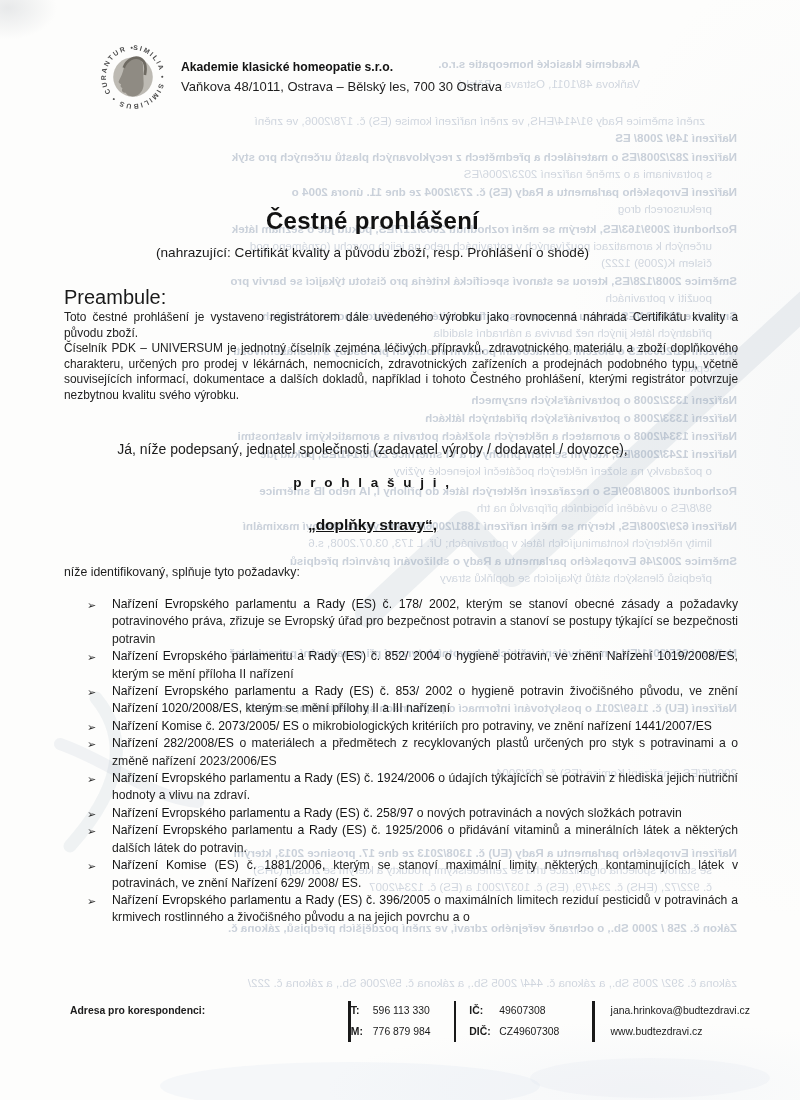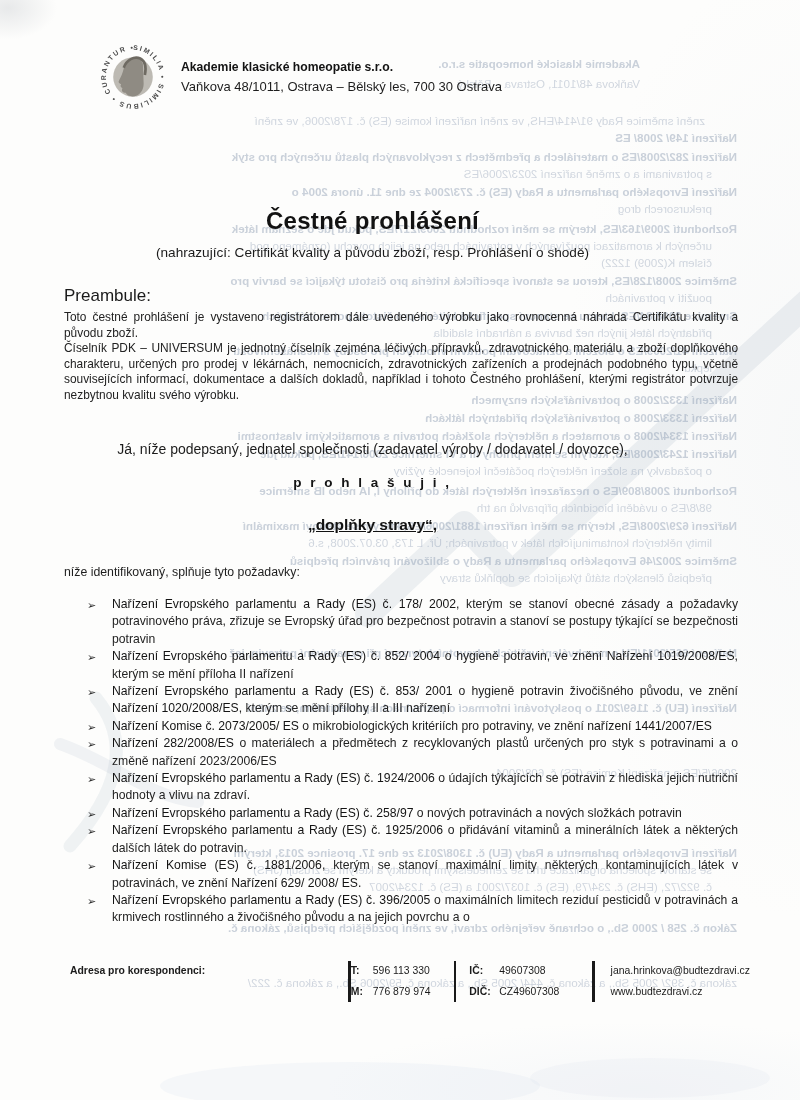--- a/index.html
+++ b/index.html
@@ -22,35 +22,35 @@
   .marks{position:absolute;inset:0;z-index:1;pointer-events:none;}
   
   .content{position:absolute;inset:0;z-index:2;}
   .header{position:absolute;top:44px;left:99px;display:flex;gap:14px;align-items:center;}
   .logo{flex:0 0 auto;}
   .company{font-weight:700;font-size:12.2px;color:#131313;}
   .addr{font-size:13px;margin-top:5px;color:#1d1d1d;text-align:right;}
   .center{position:absolute;left:0;right:55px;text-align:center;}
   .title{top:207px;font-size:24px;font-weight:700;color:#121212;margin:0;letter-spacing:0.3px;}
   .subtitle{top:245px;font-size:13.6px;color:#1b1b1b;}
-  .pre-h{position:absolute;top:286px;left:64px;font-size:17px;color:#1a1a1a;}
+  .pre-h{position:absolute;top:286px;left:64px;font-size:20px;color:#1a1a1a;}
   .pre-body{position:absolute;top:310px;left:64px;width:674px;font-size:11.9px;line-height:15.5px;text-align:justify;color:#222;}
   .pre-p{margin:0;}
   .intro{top:441px;font-size:14px;color:#1c1c1c;}
   .verb{top:475px;font-size:13.5px;font-weight:700;letter-spacing:2.5px;color:#141414;}
   .prod-line{position:absolute;top:511px;left:64px;font-size:12.3px;color:#1e1e1e;}
   .prod-type{top:516px;font-size:15.5px;font-weight:700;text-decoration:underline;color:#121212;}
   .req-line{position:absolute;top:565px;left:64px;font-size:12.3px;color:#1e1e1e;}
   .regs{position:absolute;top:596px;left:64px;width:674px;margin:0;padding:0;list-style:none;
         font-size:12.2px;line-height:17.4px;color:#232323;}
   .regs li{position:relative;padding-left:48px;text-align:justify;}
   .regs .bullet{position:absolute;left:23px;top:1px;font-size:11px;color:#2a2a2a;}
   .b{font-weight:400;color:#141414;}
   
-  .footer{position:absolute;top:961px;left:70px;right:50px;display:flex;align-items:stretch;
+  .footer{position:absolute;top:1001px;left:70px;right:50px;display:flex;align-items:stretch;
           font-size:10.4px;line-height:20.5px;color:#1b1b1b;}
   .fdiv{width:2.5px;background:#191919;}
   .fc1{width:281px;}
   .fc2{width:104px;padding-left:0;}
   .fc3{width:124px;padding-left:13px;}
   .fc4{padding-left:16px;}
   .flabel{font-weight:700;}
   .l2{display:inline-block;width:22px;font-weight:700;}
   .l3{display:inline-block;width:30px;font-weight:700;}
 </style>
@@ -140,38 +140,38 @@
       </div>
 
     <div class="intro center">Já, níže podepsaný, jednatel společnosti (zadavatel výroby / dodavatel / dovozce),</div>
     <div class="verb center">p r o h l a š u j i ,</div>
     <div class="prod-type center">„doplňky stravy“,</div>
     <div class="req-line">níže identifikovaný, splňuje tyto požadavky:</div>
 
     <ul class="regs" id="regs">
         <li><span class="bullet">➢</span><span class="b">Nařízení Evropského parlamentu a Rady (ES) č. 178/ 2002</span><span>, kterým se stanoví obecné zásady a požadavky potravinového práva, zřizuje se Evropský úřad pro bezpečnost potravin a stanoví se postupy týkající se bezpečnosti potravin</span></li>
         <li><span class="bullet">➢</span><span class="b">Nařízení Evropského parlamentu a Rady (ES) č. 852/ 2004</span><span> o hygieně potravin, ve znění </span><span class="b">Nařízení 1019/2008/ES</span><span>, kterým se mění příloha II nařízení</span></li>
-        <li><span class="bullet">➢</span><span class="b">Nařízení Evropského parlamentu a Rady (ES) č. 853/ 2001</span><span> o hygieně potravin živočišného původu, ve znění </span><span class="b">Nařízení 1020/2008/ES</span><span>, kterým se mění přílohy II a III nařízení</span></li>
+        <li><span class="bullet">➢</span><span class="b">Nařízení Evropského parlamentu a Rady (ES) č. 853/ 2002</span><span> o hygieně potravin živočišného původu, ve znění </span><span class="b">Nařízení 1020/2008/ES</span><span>, kterým se mění přílohy II a III nařízení</span></li>
         <li><span class="bullet">➢</span><span class="b">Nařízení Komise č. 2073/2005/ ES</span><span> o mikrobiologických kritériích pro potraviny, ve znění </span><span class="b">nařízení 1441/2007/ES</span></li>
         <li><span class="bullet">➢</span><span class="b">Nařízení 282/2008/ES</span><span> o materiálech a předmětech z recyklovaných plastů určených pro styk s potravinami a o změně nařízení 2023/2006/ES</span></li>
         <li><span class="bullet">➢</span><span class="b">Nařízení Evropského parlamentu a Rady (ES) č. 1924/2006</span><span> o údajích týkajících se potravin z hlediska jejich nutriční hodnoty a vlivu na zdraví.</span></li>
         <li><span class="bullet">➢</span><span class="b">Nařízení Evropského parlamentu a Rady (ES) č. 258/97</span><span> o nových potravinách a nových složkách potravin</span></li>
         <li><span class="bullet">➢</span><span class="b">Nařízení Evropského parlamentu a Rady (ES) č. 1925/2006</span><span>  o přidávání vitaminů a minerálních látek a některých dalších látek do potravin.</span></li>
         <li><span class="bullet">➢</span><span class="b">Nařízení Komise (ES) č. 1881/2006</span><span>, kterým se stanoví maximální limity některých kontaminujících látek v potravinách, </span><span class="b">ve znění Nařízení 629/ 2008/ ES.</span></li>
         <li><span class="bullet">➢</span><span class="b">Nařízení Evropského parlamentu a Rady (ES) č. 396/2005</span><span> o maximálních limitech reziduí pesticidů v potravinách a krmivech rostlinného a živočišného původu a na jejich povrchu a o</span></li>
       </ul>
 
     <div class="footer">
       <div class="fc1">
         <div class="flabel">Adresa pro korespondenci:</div>
       </div>
       <div class="fdiv"></div>
       <div class="fc2">
         <div><span class="l2">T:</span><span>596 113 330</span></div>
-        <div><span class="l2">M:</span><span>776 879 974</span></div>
+        <div><span class="l2">M:</span><span>776 879 984</span></div>
       </div>
       <div class="fdiv"></div>
       <div class="fc3">
         <div><span class="l3">IČ:</span><span>49607308</span></div>
         <div><span class="l3">DIČ:</span><span>CZ49607308</span></div>
       </div>
       <div class="fdiv"></div>
       <div class="fc4">
         <div>jana.hrinkova@budtezdravi.cz</div>
         <div>www.budtezdravi.cz</div>

